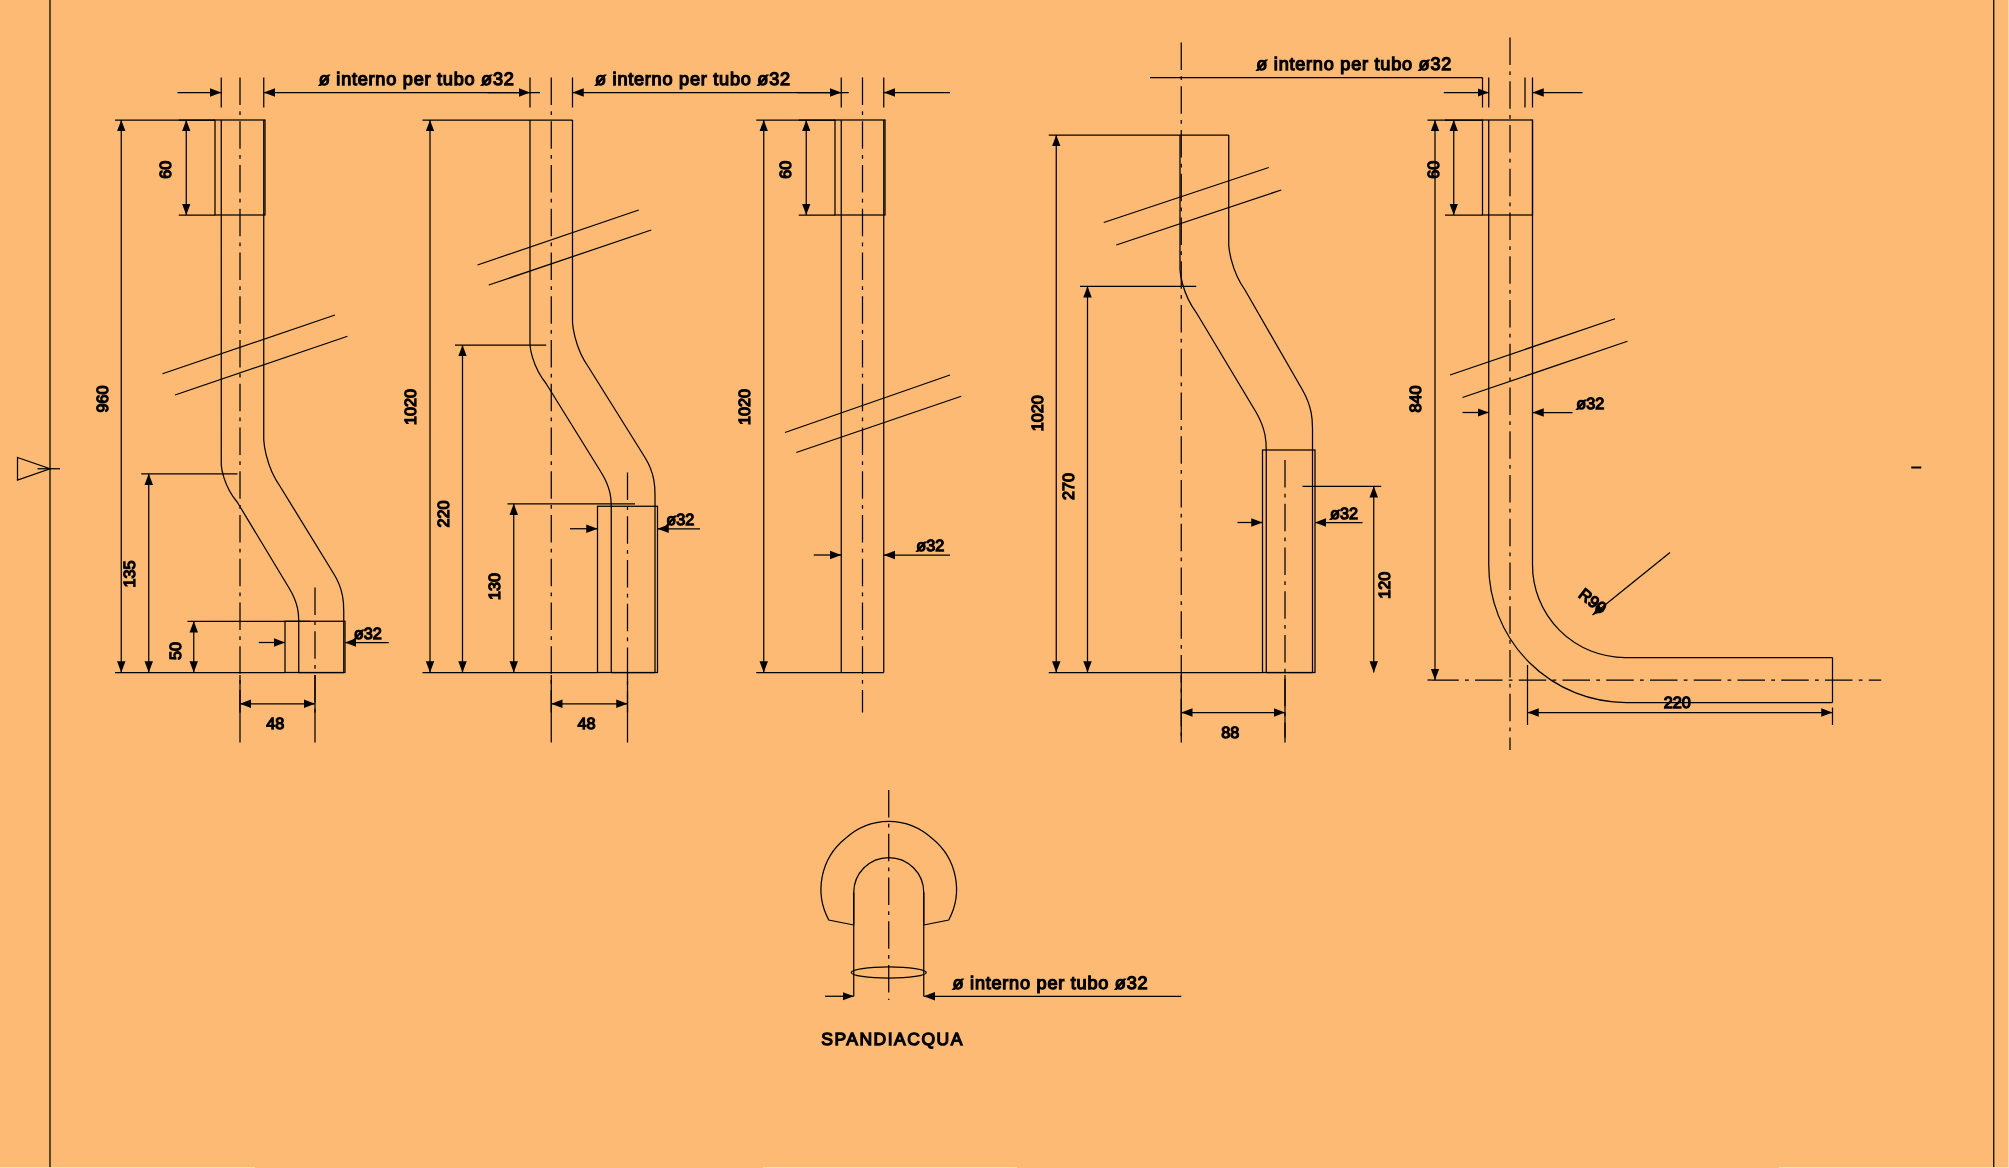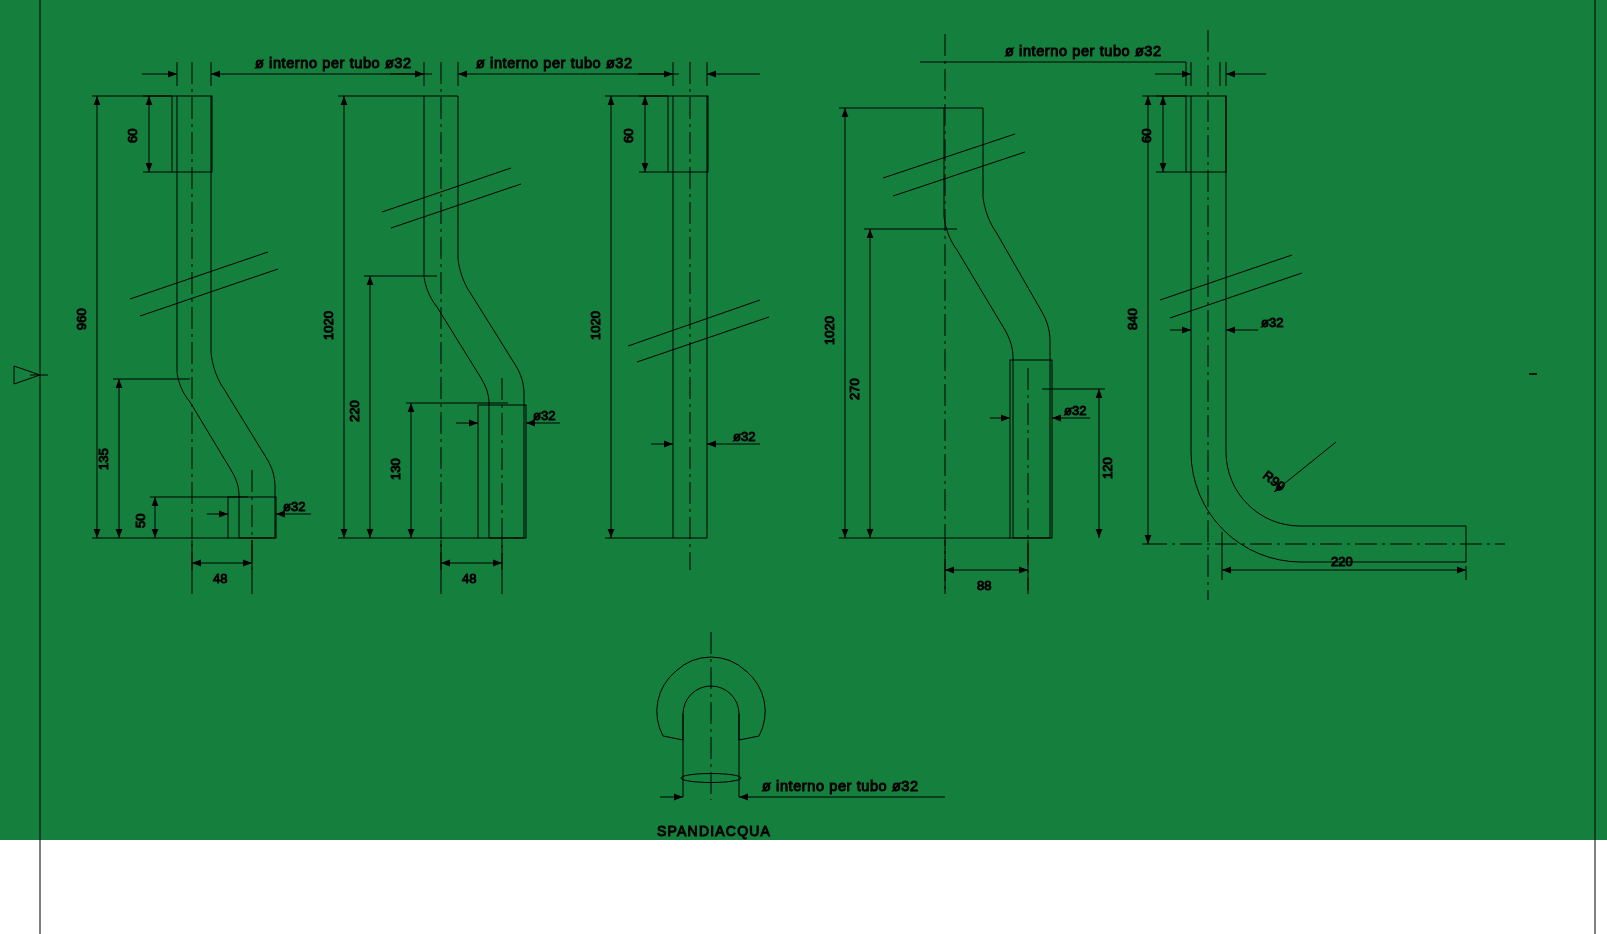--- a/index.html
+++ b/index.html
@@ -1,17 +1,17 @@
 <!DOCTYPE html>
 <html><head>
 <meta charset="utf-8">
 <style>
   html,body{margin:0;padding:0;background:#ffffff;}
   body{width:1607px;height:934px;font-family:"Liberation Sans",sans-serif;overflow:hidden;}
-  #sheet{position:relative;width:1607px;height:840px;background:#15803d;}
+  #sheet{position:relative;width:1607px;height:934px;background:#fdba74;}
   svg{display:block;}
   .dimtxt{font-family:"Liberation Sans",sans-serif;font-size:13px;fill:#000;}
   .notetxt{font-family:"Liberation Sans",sans-serif;font-size:14.5px;fill:#000;letter-spacing:0.6px;}
   .lbl{font-family:"Liberation Sans",sans-serif;font-size:14px;fill:#000;letter-spacing:1.2px;}
 </style>
 </head>
 <body>
 
 <div id="sheet">
 <svg width="1607" height="934" viewBox="0 0 1607 934">

